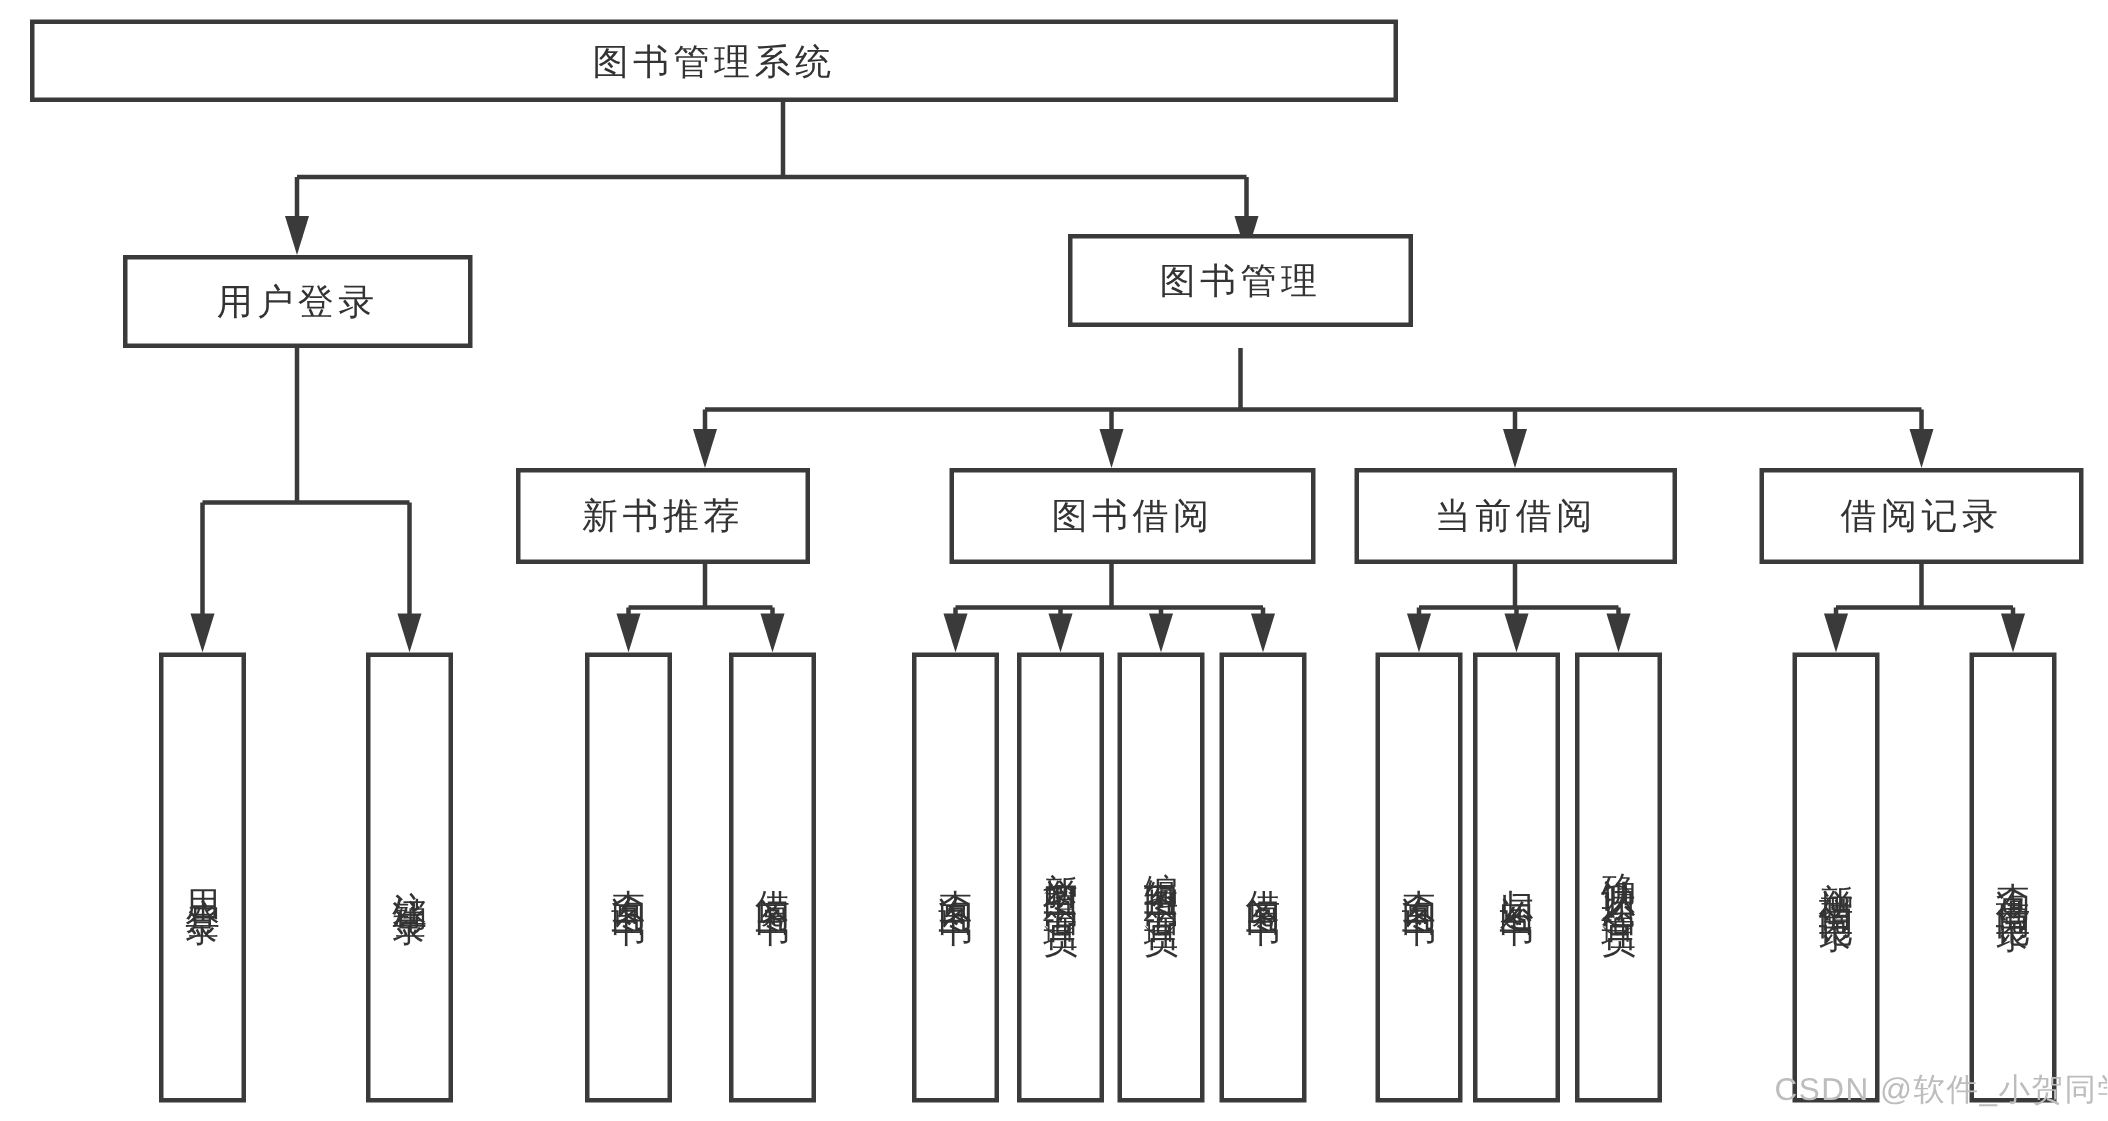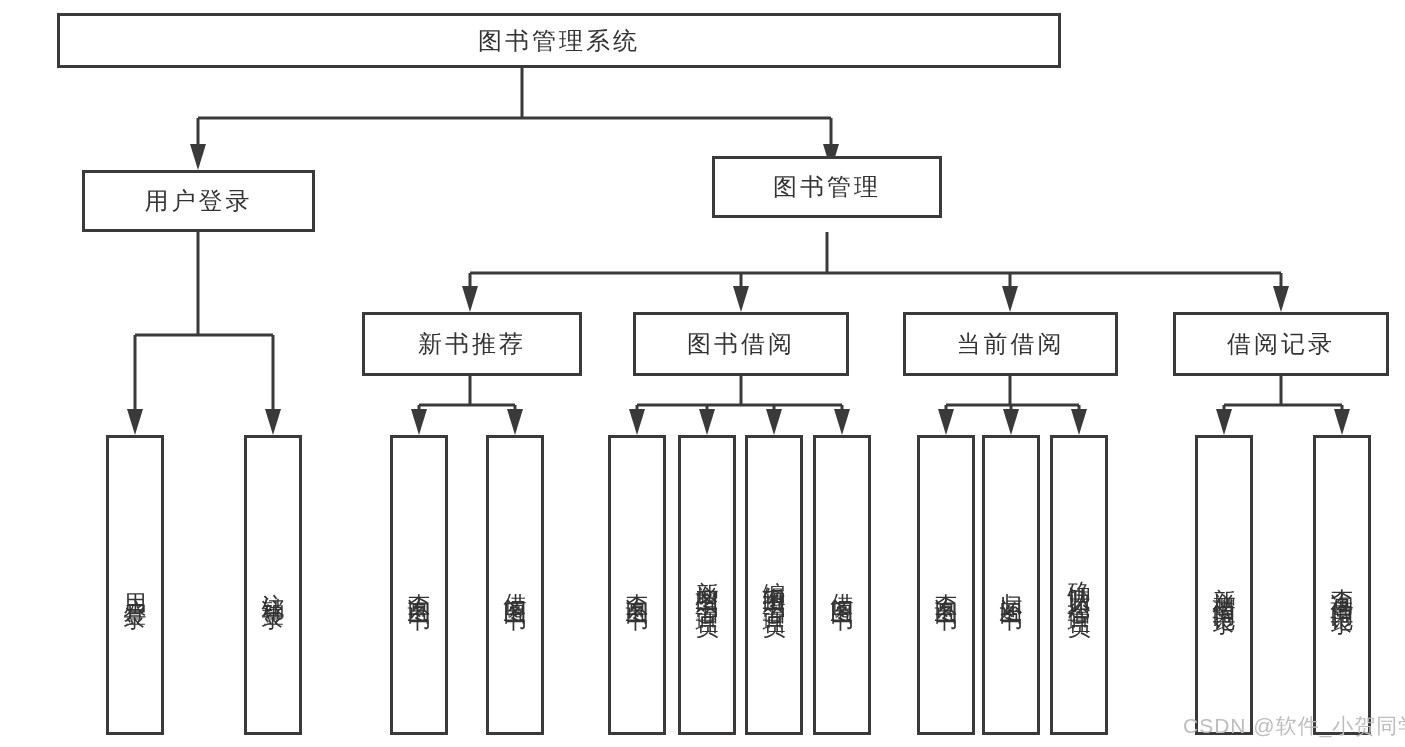--- a/index.html
+++ b/index.html
@@ -35,25 +35,25 @@
     letter-spacing: 3px;
     white-space: nowrap;
   }
   .leaf {
     writing-mode: vertical-rl;
     font-size: 23px;
     letter-spacing: 5px;
     line-height: 1;
   }
   
-  .n-root  { left: 20px;   top: 13px;  width: 1004px; height: 55px; margin-left: 37px; }
+  .n-root  { left: 20px;   top: 13px;  width: 912px; height: 55px; }
   .n-login { left: 82px;   top: 170px; width: 233px;  height: 62px; }
   .n-mgmt  { left: 712px;  top: 156px; width: 230px;  height: 62px; }
-  .n-rec   { left: 362px;  top: 312px; width: 220px;  height: 64px; }
-  .n-borrow{ left: 633px;  top: 312px; width: 216px;  height: 64px; }
+  .n-rec   { left: 344px;  top: 312px; width: 196px;  height: 64px; }
+  .n-borrow{ left: 633px;  top: 312px; width: 244px;  height: 64px; }
   .n-cur   { left: 903px;  top: 312px; width: 215px;  height: 64px; }
   .n-rcd   { left: 1173px; top: 312px; width: 216px;  height: 64px; }
   
   .lf { top: 435px; width: 58px; height: 300px; }
   .p1  { left: 106px;  }
   .p2  { left: 244px;  }
   .p3  { left: 390px;  }
   .p4  { left: 486px;  }
   .p5  { left: 608px;  }
   .p6  { left: 678px;  }

